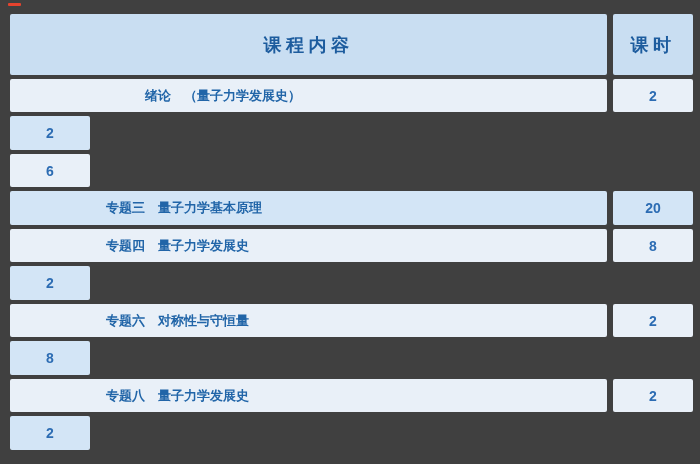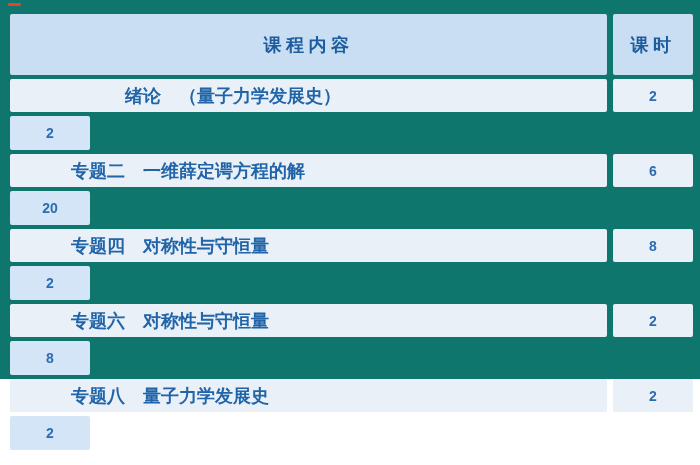--- a/index.html
+++ b/index.html
@@ -7,22 +7,22 @@
     padding: 0;
     width: 700px;
     height: 465px;
     background: #ffffff;
     overflow: hidden;
     font-family: "Liberation Sans", "DejaVu Sans", sans-serif;
   }
   .page {
     position: relative;
     width: 700px;
-    height: 379px;
-    background: #0f766e;
+    height: 464px;
+    background: #404040;
   }
   .red-dash {
     position: absolute;
     left: 8px;
     top: 3px;
     width: 13px;
     height: 3px;
     border-radius: 1px;
     background: var(--red-dash, #e5432e);
   }
@@ -45,23 +45,23 @@
   .cell {
     border-radius: 2px;
     display: flex;
     align-items: center;
     font-weight: 700;
   }
   .cell.main {
     width: 597px;
     flex: none;
     box-sizing: border-box;
-    padding-left: 61px;
+    padding-left: 96px;
     justify-content: flex-start;
-    font-size: 18px;
+    font-size: 13px;
     color: var(--row-text, #2165a8);
   }
   .cell.hours {
     width: 80px;
     flex: none;
     justify-content: center;
     font-size: 14px;
     color: var(--number-text, #2c6cb3);
   }
   .row.header .cell {
@@ -92,30 +92,30 @@
   <div class="row light">
     <div class="cell main">　　　绪论　（量子力学发展史）</div>
     <div class="cell hours">2</div>
   </div>
 
   <div class="row dark">
     <div class="cell hours">2</div>
   </div>
 
   <div class="row light">
-    <div class="cell main">专题二　一维薛定谔方程的解</div>
     <div class="cell hours">6</div>
   </div>
 
   <div class="row dark">
+    <div class="cell main">专题三　量子力学基本原理</div>
     <div class="cell hours">20</div>
   </div>
 
   <div class="row light">
-    <div class="cell main">专题四　对称性与守恒量</div>
+    <div class="cell main">专题四　量子力学发展史</div>
     <div class="cell hours">8</div>
   </div>
 
   <div class="row dark">
     <div class="cell hours">2</div>
   </div>
 
   <div class="row light">
     <div class="cell main">专题六　对称性与守恒量</div>
     <div class="cell hours">2</div>

